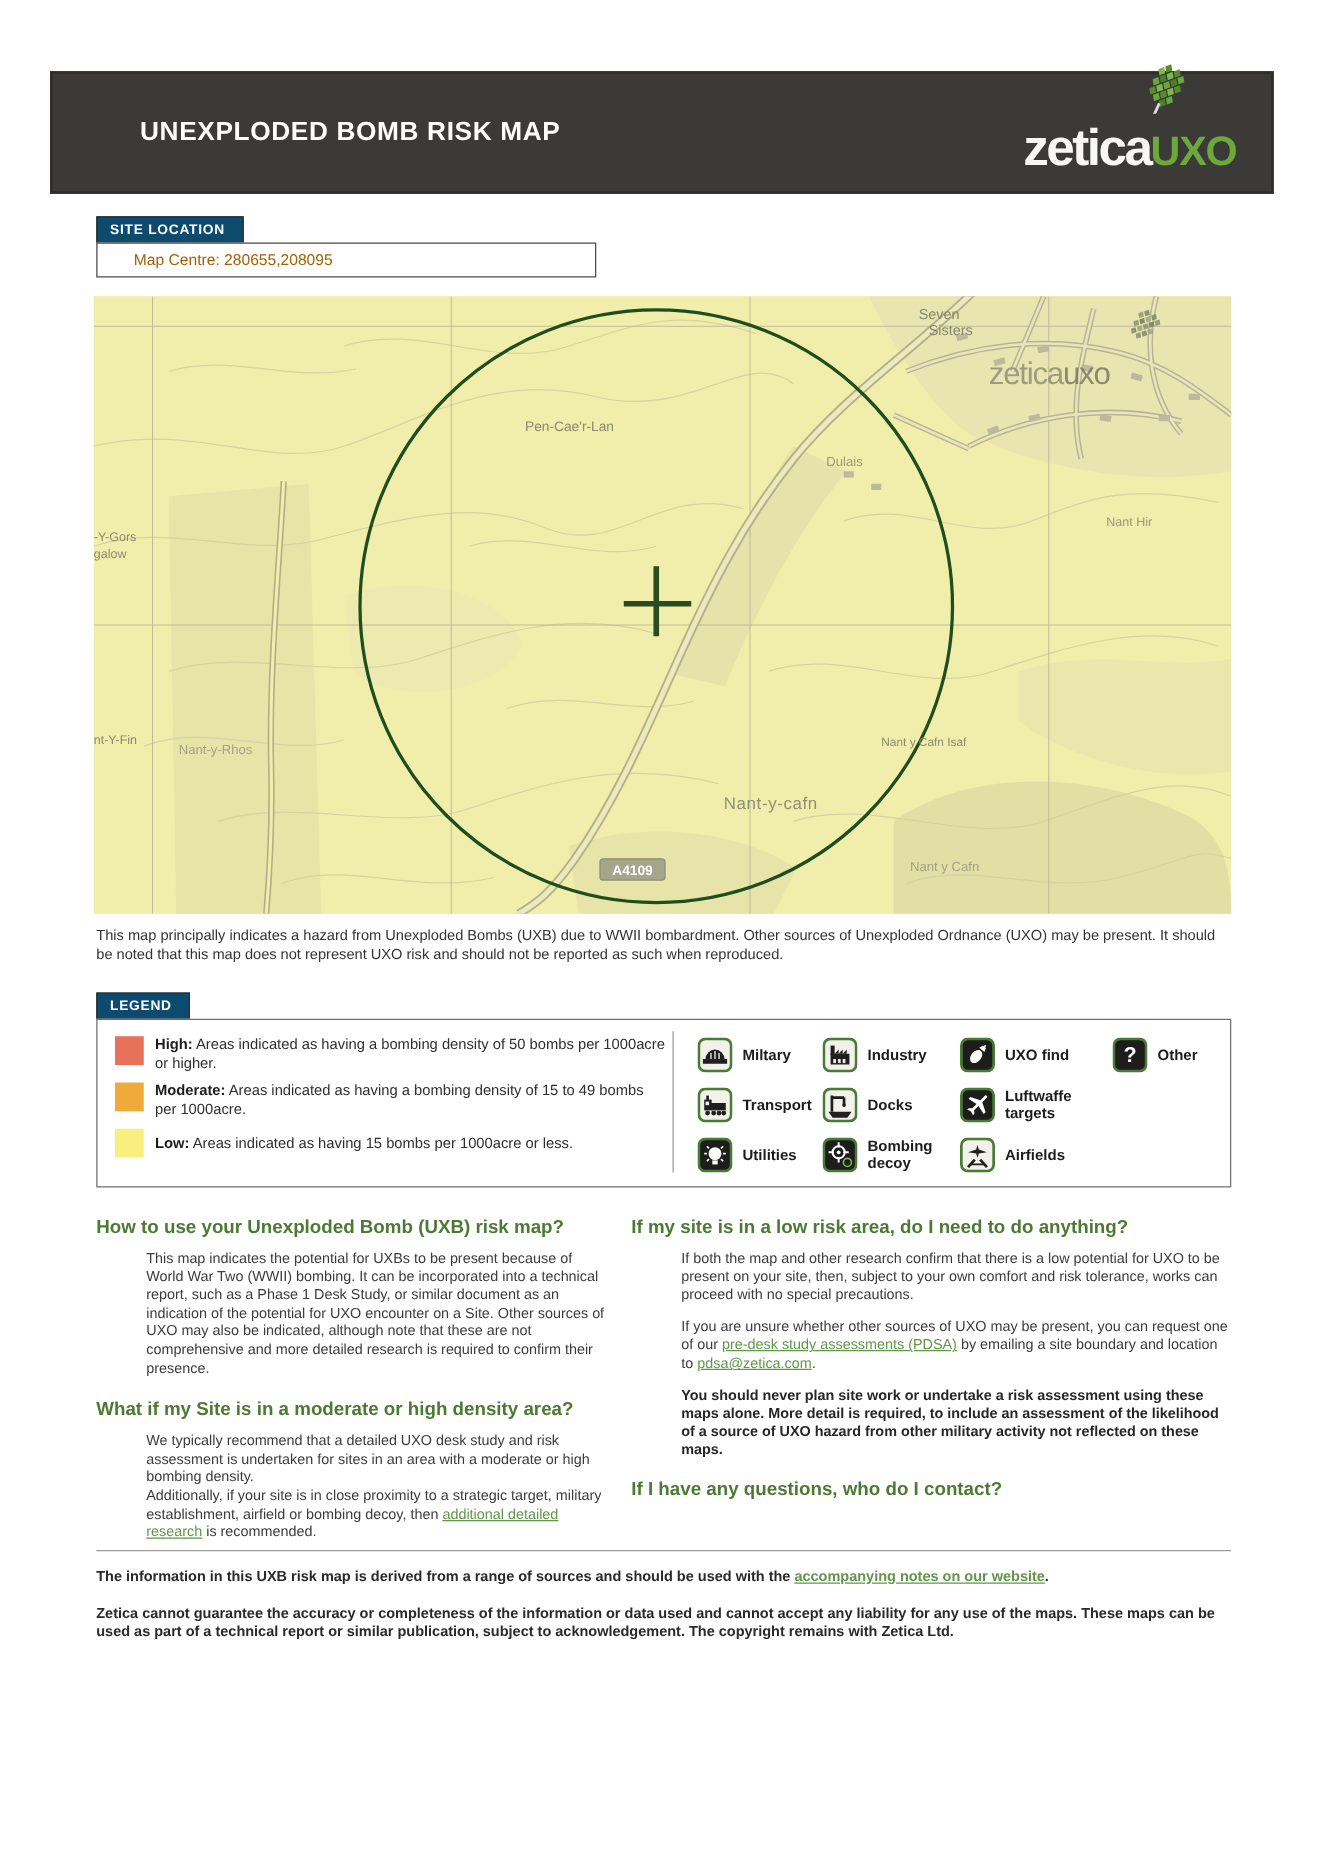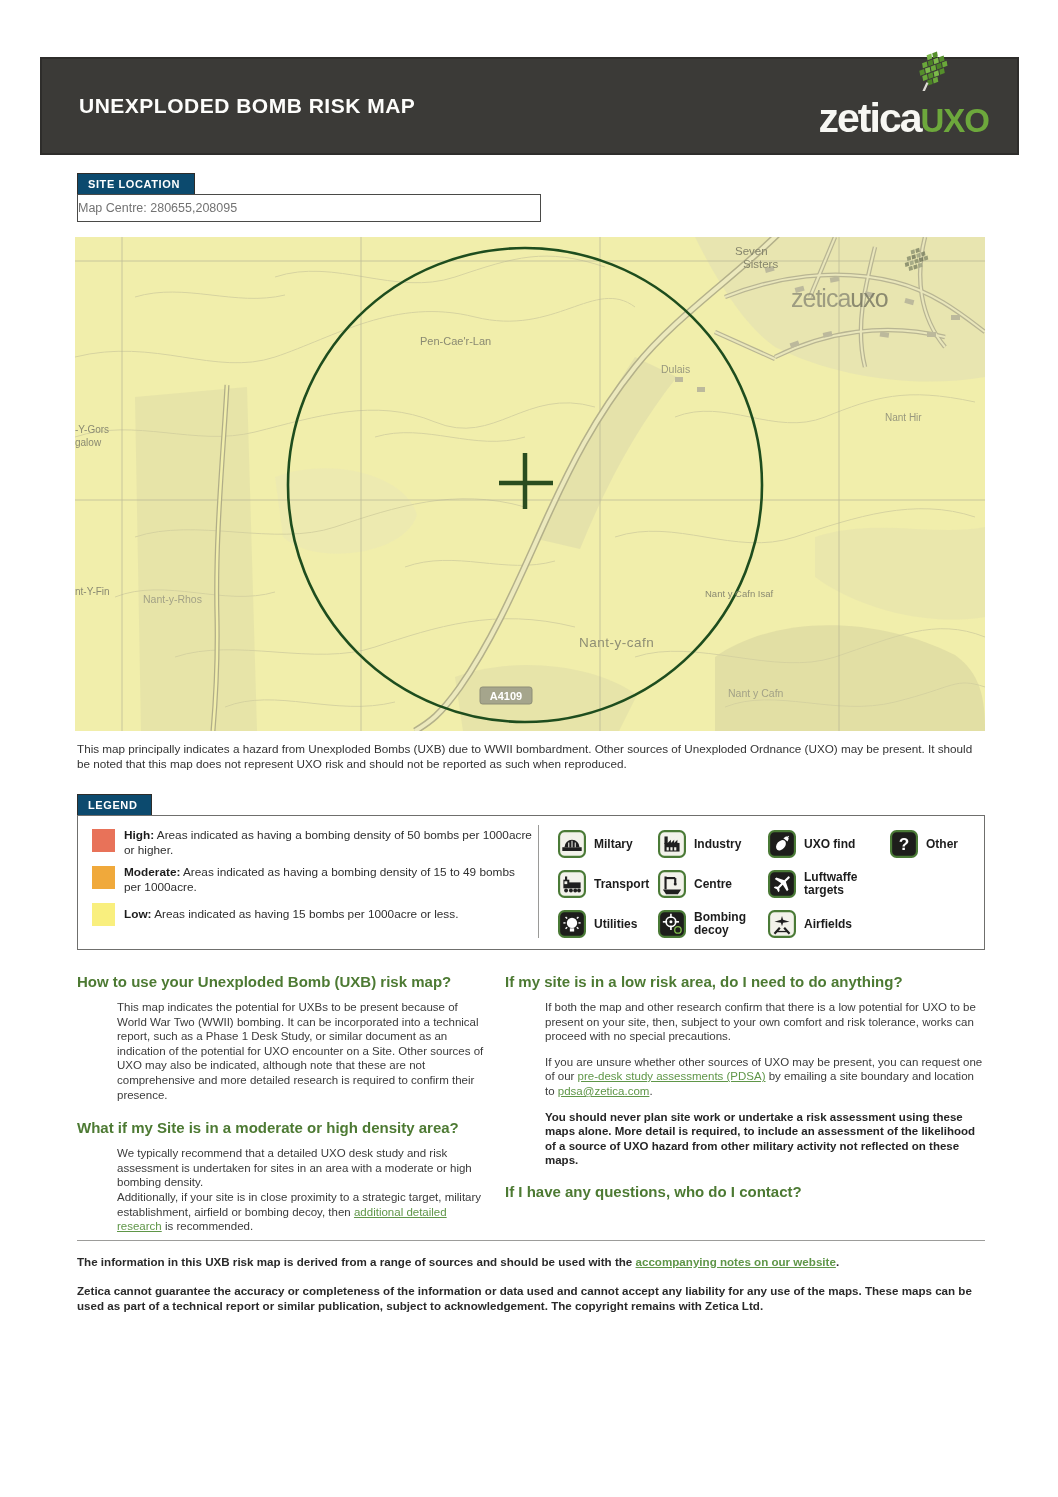--- a/index.html
+++ b/index.html
@@ -2,34 +2,34 @@
 <html><head>
 <meta charset="utf-8">
 <style>
   * { box-sizing: border-box; margin: 0; padding: 0; }
   html,body { background:#ffffff; }
   body { width:1058px; font-family:"Liberation Sans", sans-serif; color:#3b3b3b; }
   .page { position:relative; width:1058px; height:1497px; background:#fff; overflow:hidden; }
 
   
   .hdr { position:absolute; left:40px; top:57px; width:979px; height:98px;
-         background:#3b3a37; border:2px solid #2e2d2b; display:flex; align-items:center; }
+         background:#3b3a37; border:2px solid #2e2d2b; display:flex; align-items:center;padding-left:33px; }
   .hdr h1 { color:#fdfdfb; font-size:21px; letter-spacing:.5px; font-weight:bold; margin-left:37px; }
   .logo { position:absolute; right:28px; bottom:14px; display:flex; align-items:baseline; }
   .logo .zet { color:#f7f7f3; font-size:41px; font-weight:bold; letter-spacing:-2px; line-height:1; }
   .logo .uxo { color:#6da83c; font-size:33px; font-weight:bold; letter-spacing:-1px; line-height:1; }
   .logo-leaf { position:absolute; right:55px; bottom:62px; }
 
   
   .tab { position:absolute; background:#0c4a6e; color:#fff; font-size:11px; font-weight:bold;
          letter-spacing:.6px; padding:4px 14px 4px 10px; border:1px solid #2e2d2b; }
   .tab-site { left:77px; top:173px; }
-  .site-box { position:absolute; left:77px; top:194px; width:464px; height:28px;
-              border:1px solid #4a4a48; background:#fff; font-size:12.5px; color:#737373;
-              line-height:26px; padding-left:0; }
+  .site-box { position:absolute; left:77px; top:194px; width:400px; height:28px;
+              border:1px solid #4a4a48; background:#fff; font-size:12.5px; color:#a16207;
+              line-height:26px; padding-left:29px; }
 
   
   .map-wrap { position:absolute; left:75px; top:237px; width:910px; height:494px; background:#f1eeab; }
   .map-label { font-family:"Liberation Sans", sans-serif; }
 
   
   .caption { position:absolute; left:77px; top:741px; width:908px; font-size:11.7px;
              line-height:15.3px; color:#333; }
 
   
@@ -308,21 +308,21 @@
         <svg class="licon" width="28" height="28" viewBox="0 0 26 26">
           <rect x="1" y="1" width="24" height="24" rx="5" fill="#f2f2ea" stroke="#4a7a36" stroke-width="2"></rect>
           <g stroke="#1f1f1f" stroke-width="2" fill="none">
             <path d="M7,18 V6"></path>
               <path d="M7,7.5 H16"></path>
               <path d="M16,7.5 V12"></path>
           </g>
           <circle cx="16" cy="13" r="1.4" fill="#1f1f1f"></circle>
           <path d="M4.5,18 h17 l-3,4.5 h-11 z" fill="#1f1f1f"></path>
         </svg>
-        <span class="lbl">Centre</span>
+        <span class="lbl">Docks</span>
       </div>
       <div class="icon-cell">
         <svg class="licon" width="28" height="28" viewBox="0 0 26 26">
           <rect x="1" y="1" width="24" height="24" rx="5" fill="#1d1d1b" stroke="#4a7a36" stroke-width="2"></rect>
           <g transform="rotate(45 13 13)" fill="#ffffff">
             <path d="M12,4 c0,-1 2,-1 2,0 l0,5 7,3.5 0,2 -7,-1.5 0,4.5 2,1.8 0,1.5 -3,-1 -3,1 0,-1.5 2,-1.8 0,-4.5 -7,1.5 0,-2 7,-3.5 z"></path>
           </g>
         </svg>
         <span class="lbl">Luftwaffe targets</span>
       </div>

